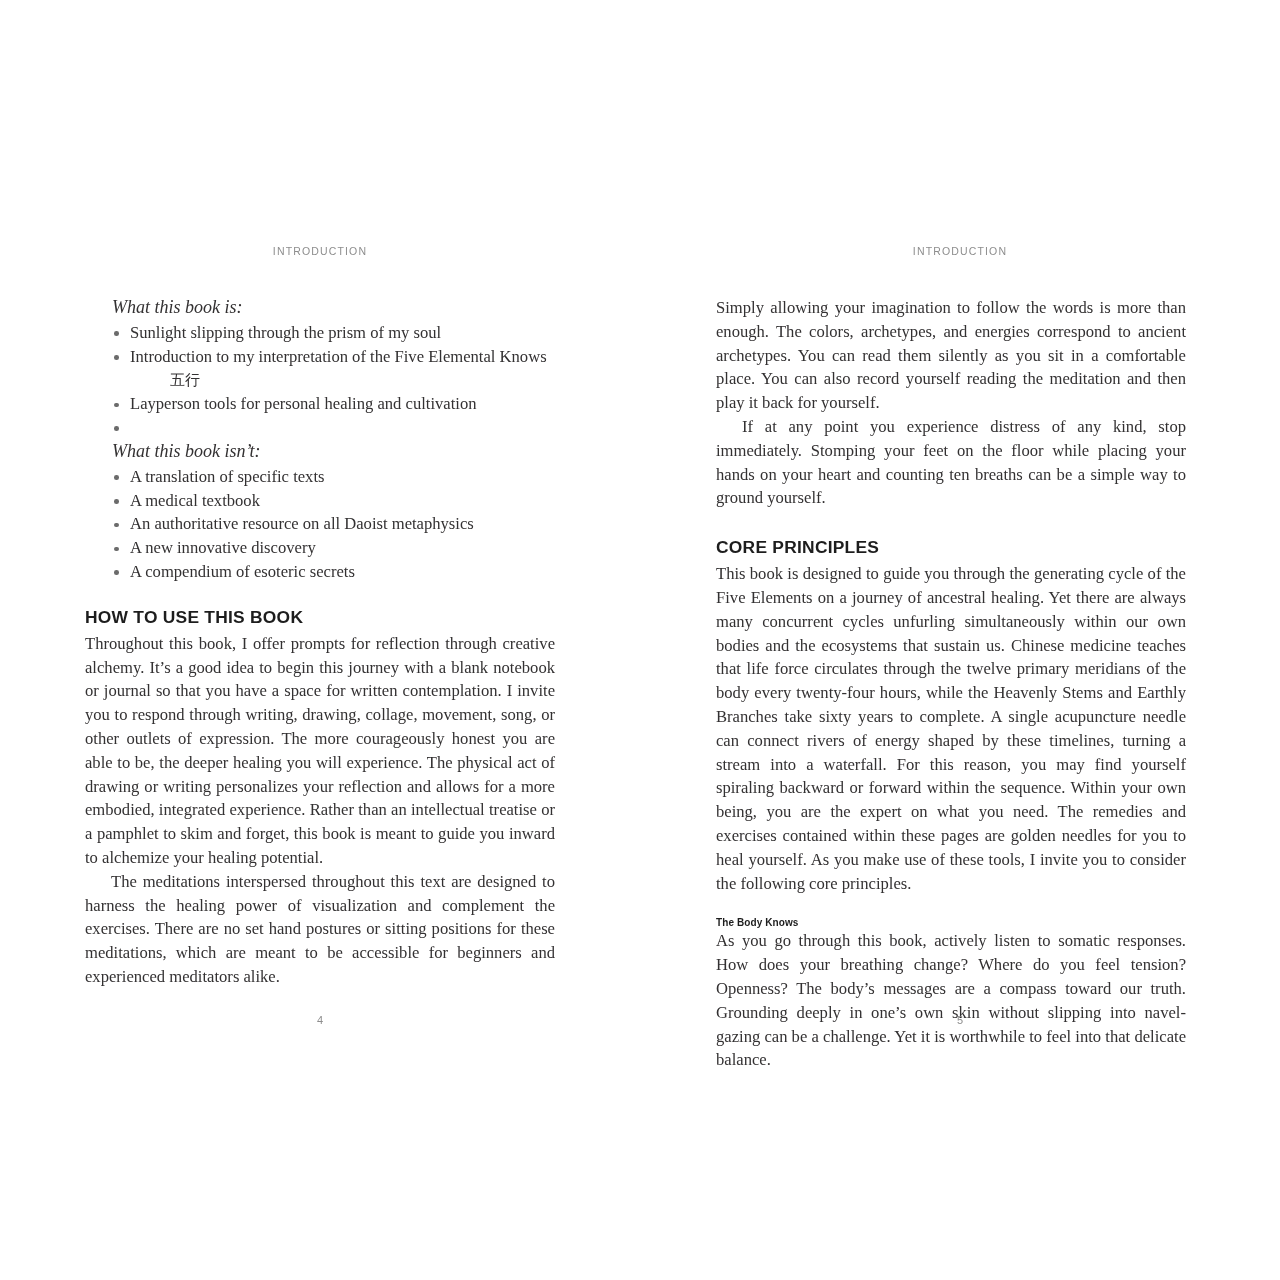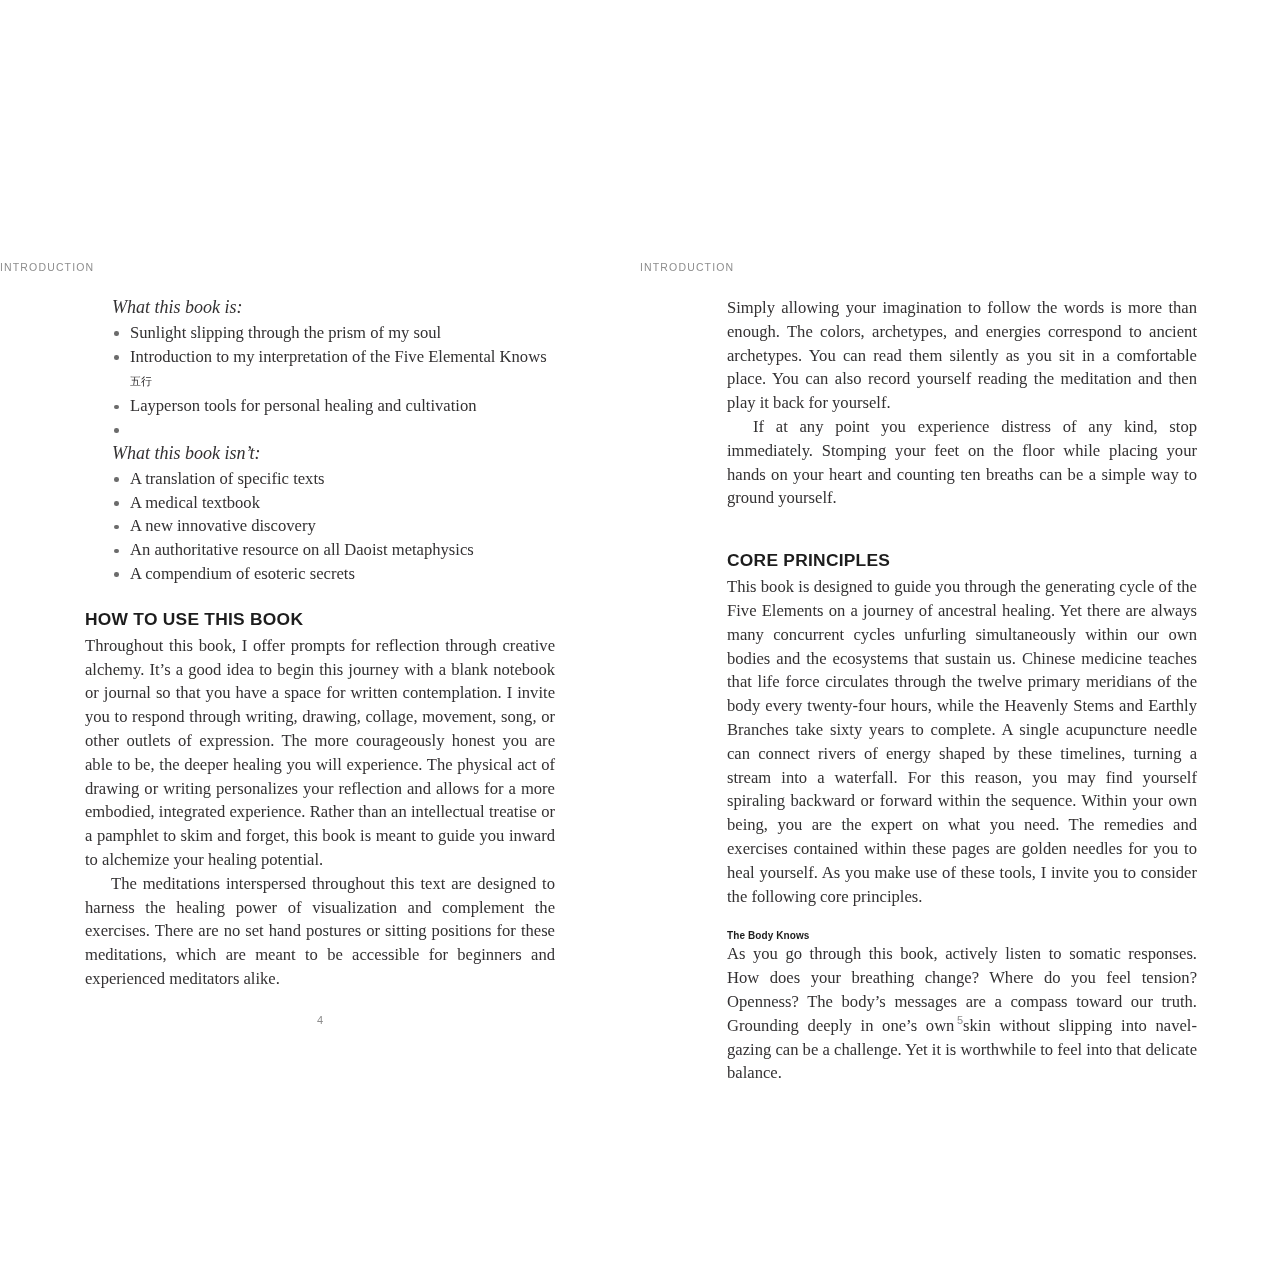--- a/index.html
+++ b/index.html
@@ -25,22 +25,23 @@
   .page {
     position: relative;
     width: 640px;
     height: 1280px;
     box-sizing: border-box;
   }
 
   
   .running-head {
     position: absolute;
-    top: 261px;
+    top: 245px;
     width: 100%;
+    text-align: center;
     font-family: "Liberation Sans", sans-serif;
     font-size: 10.5px;
     letter-spacing: 1.15px;
     color: #8d8d8d;
     font-weight: 400;
   }
 
   
   .folio {
     position: absolute;
@@ -55,21 +56,21 @@
   
   .text-block {
     position: absolute;
     top: 296px;
   }
   .page-left .text-block {
     left: 85px;
     width: 470px;
   }
   .page-right .text-block {
-    left: 87px;
+    left: 76px;
     width: 470px;
   }
 
   p.body {
     margin: 0;
     font-size: 16.6px;
     line-height: 23.8px;
     text-align: justify;
     text-justify: inter-word;
     hyphens: none;
@@ -114,33 +115,33 @@
 
   h2.section-heading {
     margin: 23px 0 4px 0;
     font-family: "Liberation Sans", sans-serif;
     font-size: 17.4px;
     font-weight: bold;
     letter-spacing: 0.25px;
     color: #1d1d1d;
   }
   .page-right h2.section-heading {
-    margin-top: 40px;
+    margin-top: 27px;
   }
 
   h3.sub-heading {
     margin: 22px 0 1px 0;
     font-family: "Liberation Sans", sans-serif;
     font-size: 10px;
     font-weight: bold;
     letter-spacing: 0.1px;
     color: #1d1d1d;
   }
 
-  .cjk { font-family: Liberation Sans, sans-serif; font-size: 11px; }
+  .cjk { font-family: Liberation Sans, sans-serif; font-size: 15px; margin-left: 40px; }
 </style>
 </head>
 <body>
 
 <div class="spread">
 
   <div class="page page-left">
 
     <div class="running-head">INTRODUCTION</div>
 
@@ -174,25 +175,25 @@
         <li>
           <span class="bullet"></span>
           <span>A translation of specific texts</span>
         </li>
         <li>
           <span class="bullet"></span>
           <span>A medical textbook</span>
         </li>
         <li>
           <span class="bullet"></span>
+          <span>An authoritative resource on all Daoist metaphysics</span>
+        </li>
+        <li>
+          <span class="bullet"></span>
           <span>A new innovative discovery</span>
-        </li>
-        <li>
-          <span class="bullet"></span>
-          <span>An authoritative resource on all Daoist metaphysics</span>
         </li>
         <li>
           <span class="bullet"></span>
           <span>A compendium of esoteric secrets</span>
         </li>
       </ul>
 
       <h2 class="section-heading">HOW TO USE THIS BOOK</h2>
 
       <p class="body">Throughout this book, I offer prompts for reflection through creative alchemy. It’s a good idea to begin this journey with a blank notebook or journal so that you have a space for written contemplation. I invite you to respond through writing, drawing, collage, movement, song, or other outlets of expression. The more courageously honest you are able to be, the deeper healing you will experience. The physical act of drawing or writing personalizes your reflection and allows for a more embodied, integrated experience. Rather than an intellectual treatise or a pamphlet to skim and forget, this book is meant to guide you inward to alchemize your healing potential.</p>

